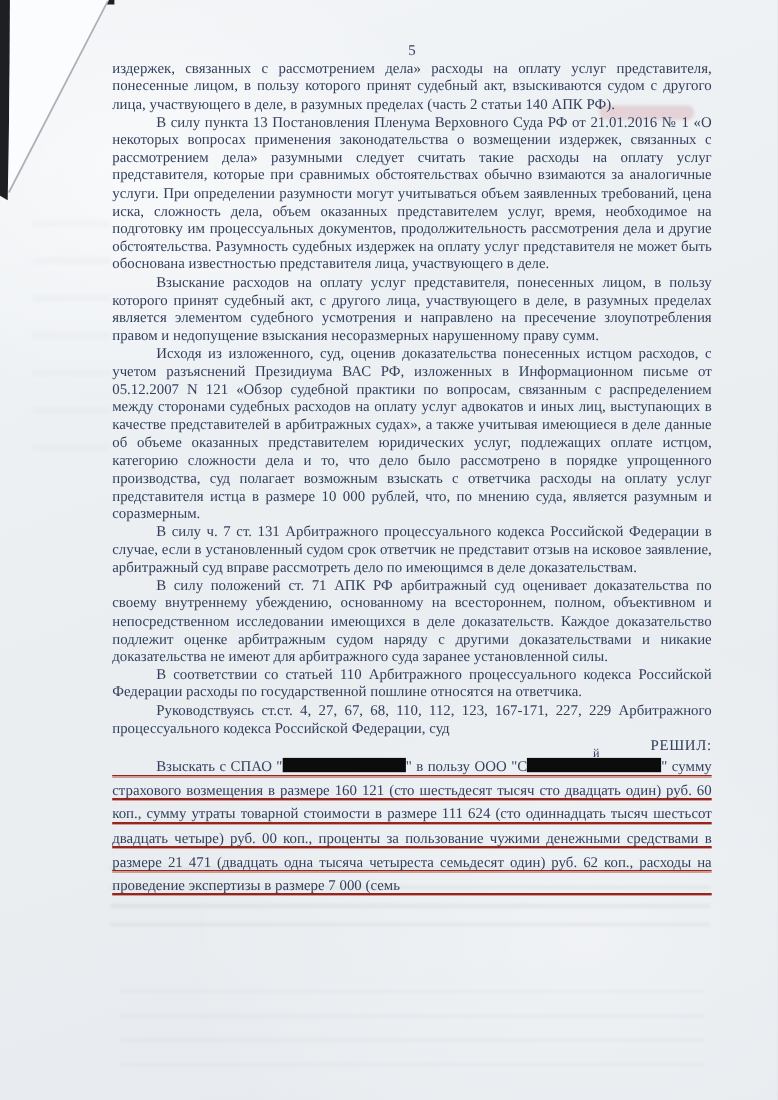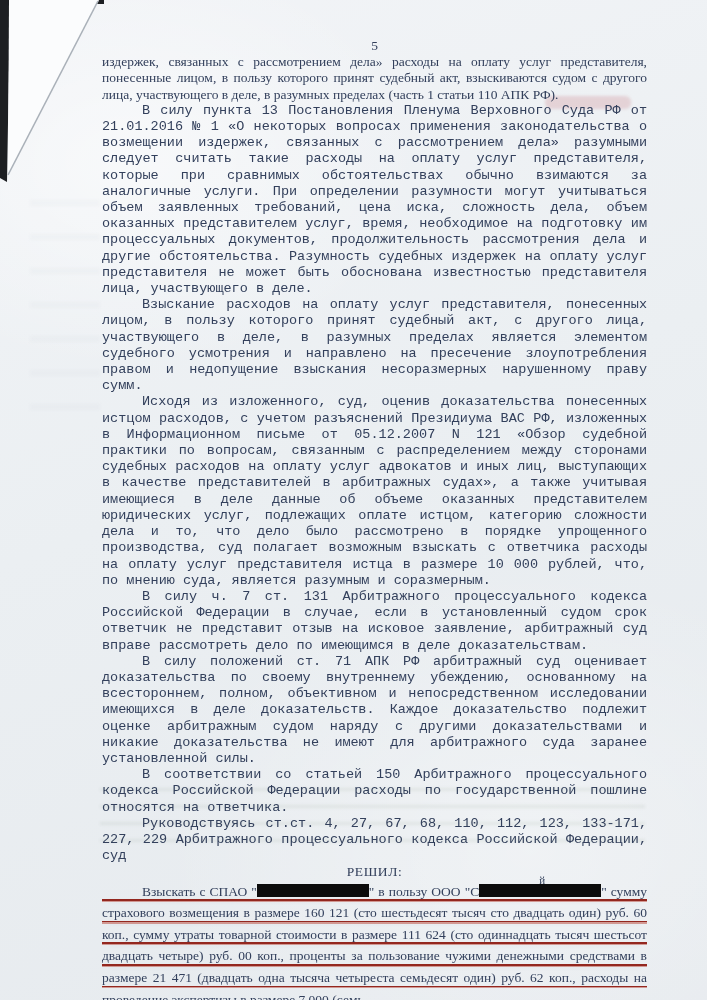--- a/index.html
+++ b/index.html
@@ -40,23 +40,23 @@
   .corner-svg{position:absolute;left:0;top:0;z-index:3;pointer-events:none;}
 
   .content{
     position:absolute;z-index:2;left:102px;top:38px;width:545px;
     color:#33405c;
     font-size:13.5px;line-height:16.2px;
     text-align:justify;
   }
   .page-number{text-align:center;margin:0 0 9px 0;font-size:13.5px;}
   .content p{margin:0;}
-  .content p.indent{text-indent:40px;font-family:Liberation Mono, monospace;}
+  .content p.indent{text-indent:40px;}
   .ruling-heading{
-    text-align:center;margin:11px 0 10px 0;letter-spacing:.6px;
+    text-align:right;margin:11px 0 10px 0;letter-spacing:.6px;
   }
   .operative{
     text-indent:40px;line-height:21.6px;padding-bottom:3px;
     background-image:repeating-linear-gradient(to bottom,
       rgba(0,0,0,0) 0 18.2px,
       #93271f 18.2px 19.8px,
       rgba(190,85,72,.55) 19.8px 20.9px,
       rgba(0,0,0,0) 20.9px 21.6px);
   }
   .redact{
@@ -83,27 +83,27 @@
   <svg class="corner-svg" width="135" height="200" viewBox="0 0 135 200">
     <polygon points="0,0 104,0 104,4 10,4 7,182 0,178" fill="#1d1f22"></polygon>
     <polygon points="9,0 99,0 8,176" fill="#fbfcfd"></polygon>
     <line x1="98" y1="1" x2="8" y2="175" stroke="#aab1b9" stroke-width="1.6"></line>
   </svg>
 
   <div class="content">
 
     <p class="page-number">5</p>
 
-    <p>издержек, связанных с рассмотрением дела» расходы на оплату услуг представителя, понесенные лицом, в пользу которого принят судебный акт, взыскиваются судом с другого лица, участвующего в деле, в разумных пределах (часть 1 статьи 110 АПК РФ).</p>
+    <p>издержек, связанных с рассмотрением дела» расходы на оплату услуг представителя, понесенные лицом, в пользу которого принят судебный акт, взыскиваются судом с другого лица, участвующего в деле, в разумных пределах (часть 2 статьи 140 АПК РФ).</p>
     <p class="indent">В силу пункта 13 Постановления Пленума Верховного Суда РФ от 21.01.2016 № 1 «О некоторых вопросах применения законодательства о возмещении издержек, связанных с рассмотрением дела» разумными следует считать такие расходы на оплату услуг представителя, которые при сравнимых обстоятельствах обычно взимаются за аналогичные услуги. При определении разумности могут учитываться объем заявленных требований, цена иска, сложность дела, объем оказанных представителем услуг, время, необходимое на подготовку им процессуальных документов, продолжительность рассмотрения дела и другие обстоятельства. Разумность судебных издержек на оплату услуг представителя не может быть обоснована известностью представителя лица, участвующего в деле.</p>
     <p class="indent">Взыскание расходов на оплату услуг представителя, понесенных лицом, в пользу которого принят судебный акт, с другого лица, участвующего в деле, в разумных пределах является элементом судебного усмотрения и направлено на пресечение злоупотребления правом и недопущение взыскания несоразмерных нарушенному праву сумм.</p>
     <p class="indent">Исходя из изложенного, суд, оценив доказательства понесенных истцом расходов, с учетом разъяснений Президиума ВАС РФ, изложенных в Информационном письме от 05.12.2007 N 121 «Обзор судебной практики по вопросам, связанным с распределением между сторонами судебных расходов на оплату услуг адвокатов и иных лиц, выступающих в качестве представителей в арбитражных судах», а также учитывая имеющиеся в деле данные об объеме оказанных представителем юридических услуг, подлежащих оплате истцом, категорию сложности дела и то, что дело было рассмотрено в порядке упрощенного производства, суд полагает возможным взыскать с ответчика расходы на оплату услуг представителя истца в размере 10&nbsp;000 рублей, что, по мнению суда, является разумным и соразмерным.</p>
     <p class="indent">В силу ч. 7 ст. 131 Арбитражного процессуального кодекса Российской Федерации в случае, если в установленный судом срок ответчик не представит отзыв на исковое заявление, арбитражный суд вправе рассмотреть дело по имеющимся в деле доказательствам.</p>
     <p class="indent">В силу положений ст. 71 АПК РФ арбитражный суд оценивает доказательства по своему внутреннему убеждению, основанному на всестороннем, полном, объективном и непосредственном исследовании имеющихся в деле доказательств. Каждое доказательство подлежит оценке арбитражным судом наряду с другими доказательствами и никакие доказательства не имеют для арбитражного суда заранее установленной силы.</p>
-    <p class="indent">В соответствии со статьей 150 Арбитражного процессуального кодекса Российской Федерации расходы по государственной пошлине относятся на ответчика.</p>
-    <p class="indent">Руководствуясь ст.ст. 4, 27, 67, 68, 110, 112, 123, 133-171, 227, 229 Арбитражного процессуального кодекса Российской Федерации, суд</p>
+    <p class="indent">В соответствии со статьей 110 Арбитражного процессуального кодекса Российской Федерации расходы по государственной пошлине относятся на ответчика.</p>
+    <p class="indent">Руководствуясь ст.ст. 4, 27, 67, 68, 110, 112, 123, 167-171, 227, 229 Арбитражного процессуального кодекса Российской Федерации, суд</p>
 
     <p class="ruling-heading">РЕШИЛ:</p>
 
     <p class="operative"><span>Взыскать с СПАО "</span><span class="redact r1"></span><span>" в пользу ООО "С</span><span class="redact r2"><i class="peek">й</i></span><span>" сумму страхового возмещения в размере 160&nbsp;121 (сто шестьдесят тысяч сто двадцать один) руб. 60 коп., сумму утраты товарной стоимости в размере 111&nbsp;624 (сто одиннадцать тысяч шестьсот двадцать четыре) руб. 00 коп., проценты за пользование чужими денежными средствами в размере 21&nbsp;471 (двадцать одна тысяча четыреста семьдесят один) руб. 62 коп., расходы на проведение экспертизы в размере 7&nbsp;000 (семь</span></p>
 
   </div>
 </div>
 
 </body></html>

